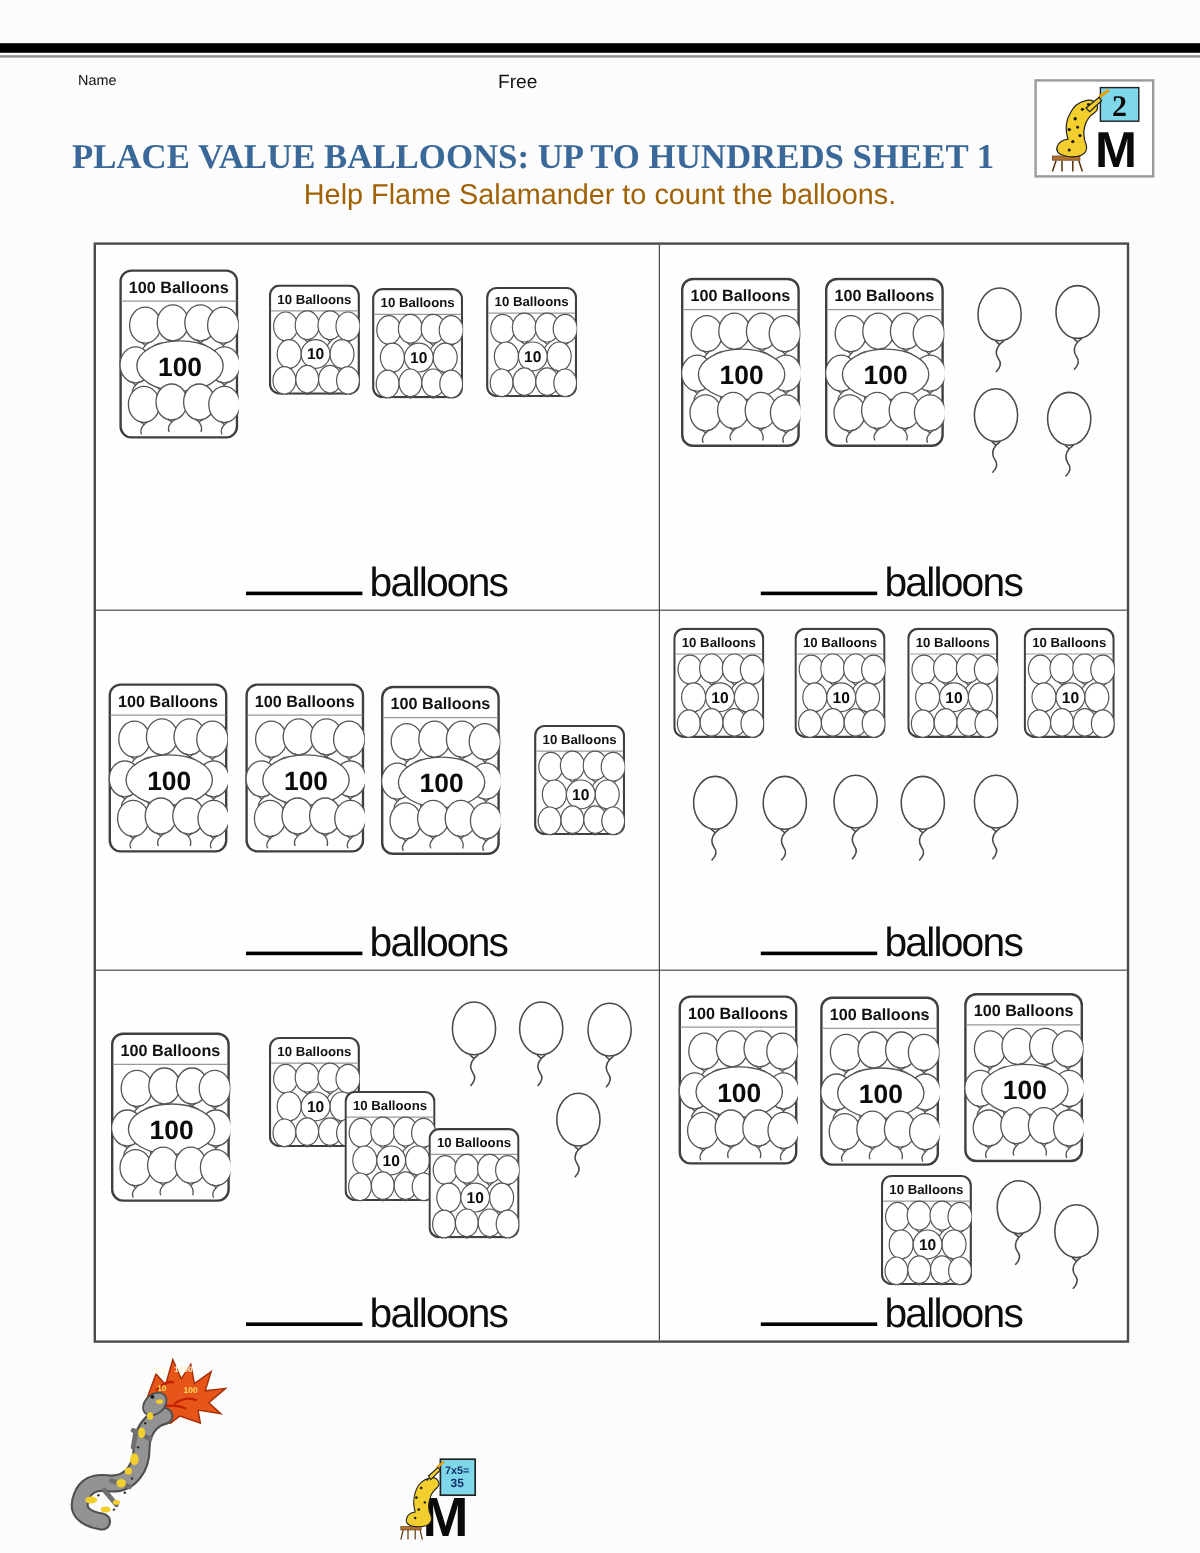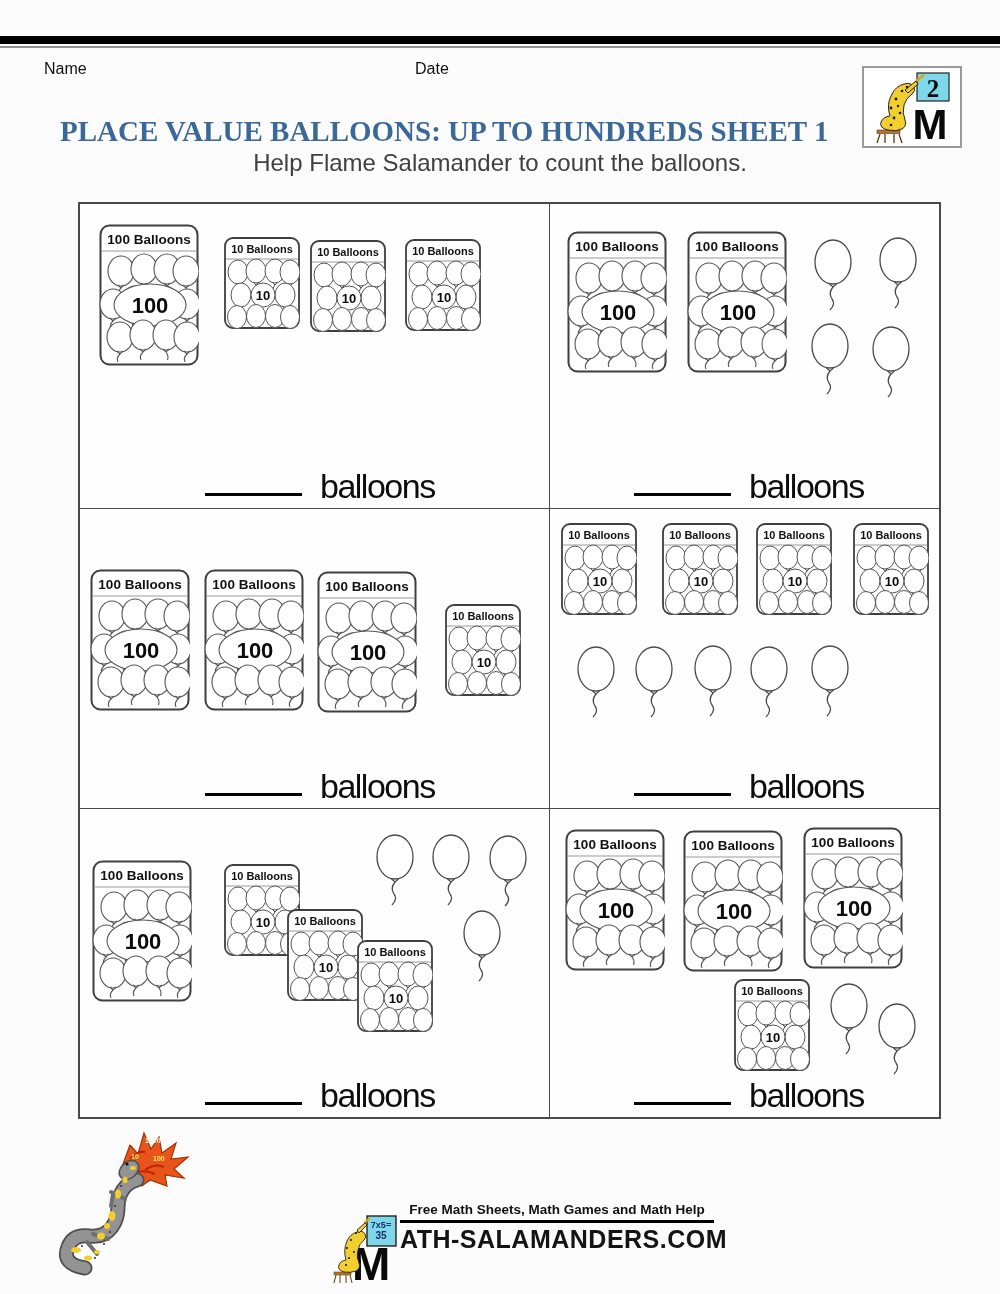--- a/index.html
+++ b/index.html
@@ -3,58 +3,58 @@
 <meta charset="utf-8">
 <style>
   html,body{margin:0;padding:0}
   body{width:1000px;height:1294px;position:relative;overflow:hidden;background:#fbfcfb;
        font-family:"Liberation Sans",sans-serif;color:#111}
   .abs{position:absolute}
   
   .bar-thick{left:0;top:36px;width:1000px;height:8px;background:#000}
   .bar-thin{left:0;top:46px;width:1000px;height:2px;background:#8f8f8f}
   
-  .name-label{left:44px;top:60px;font-size:16px}
+  .name-label{left:65px;top:60px;font-size:12px}
   .date-label{left:415px;top:60px;font-size:16px}
   .page-title{left:60px;top:115px;width:880px;font-family:"Liberation Serif",serif;
               font-size:29px;font-weight:bold;color:#3a6898;white-space:nowrap}
-  .page-subtitle{left:0;top:149px;width:1000px;text-align:center;font-size:24px;color:#404040}
+  .page-subtitle{left:0;top:149px;width:1000px;text-align:center;font-size:24px;color:#a16207}
   .badge{left:862px;top:66px;width:100px;height:82px;border:2px solid #9a9a9a;background:#fff;box-sizing:border-box}
   
   .grid{left:78px;top:202px;width:863px;height:917px;border:2px solid #4a4a4a;box-sizing:border-box;
         display:grid;grid-template-columns:470px 1fr;grid-template-rows:305px 300px 1fr;background:#fdfefd}
   .cell{position:relative;border-right:1px solid #4a4a4a;border-bottom:1px solid #4a4a4a}
   .cell.re{border-right:none}
   .cell.be{border-bottom:none}
   .card-pos,.single-pos{position:absolute}
   svg text{font-family:"Liberation Sans",sans-serif}
   .serif{font-family:"Liberation Serif",serif}
   
-  .answer{position:absolute;bottom:5px;display:flex;align-items:flex-end;gap:18px}
+  .answer{position:absolute;bottom:5px;display:flex;align-items:flex-end;gap:6px}
   .answer.l{left:125px}
   .answer.r{left:84px}
   .blank{width:97px;height:3px;background:#000;margin-bottom:7px}
   .a-word{font-size:34px;letter-spacing:-1.5px;line-height:1;color:#0d0d0d}
   
   .flame-art{left:55px;top:1128px}
   .footer-logo{left:330px;top:1194px;width:392px;height:82px}
   .fl-art{position:absolute;left:0;top:16px}
   .fl-right{position:absolute;left:70px;top:8px;width:314px}
   .fl-tagline{font-size:13.5px;font-weight:bold;text-align:center;white-space:nowrap}
   .fl-line{height:3px;background:#000;margin:3px 0 2px}
   .fl-site{font-size:25px;font-weight:bold;letter-spacing:.5px;white-space:nowrap;color:#141414}
 </style>
 </head>
 <body>
 
 <div class="abs bar-thick"></div>
 <div class="abs bar-thin"></div>
 
 <div class="abs name-label">Name</div>
-<div class="abs date-label">Date</div>
+<div class="abs date-label">Free</div>
 <div class="abs page-title">PLACE VALUE BALLOONS: UP TO HUNDREDS SHEET 1</div>
 <div class="abs page-subtitle">Help Flame Salamander to count the balloons.</div>
 <div class="abs badge" id="badge">
 <svg width="96" height="78" viewBox="0 0 96 78">
   <rect x="53" y="5" width="32" height="28" fill="#7fd7ea" stroke="#222" stroke-width="1.2"></rect>
   <text x="69" y="29" text-anchor="middle" class="serif" font-family="Liberation Serif,serif" font-size="25" font-weight="bold" fill="#0a0a0a">2</text>
   <text x="66" y="71" text-anchor="middle" font-family="Liberation Serif,serif" font-size="42" font-weight="bold" fill="#0a0a0a">M</text>
   <rect x="13" y="62" width="23" height="3.5" fill="#b5722f" stroke="#5a3a12" stroke-width="0.6"></rect>
   <path d="M16 66 l-3 9 M35 66 l3 9 M21 66 v9 M30 66 v9" stroke="#5a3a12" stroke-width="1.3" fill="none"></path>
   <path d="M52 13 l8 -6" stroke="#e8a000" stroke-width="2.5" fill="none"></path>
@@ -957,18 +957,13 @@
   </g>
   <g fill="#1a1a1a">
     <circle cx="17" cy="38" r="1.1"></circle>
           <circle cx="21" cy="30" r="1.1"></circle>
           <circle cx="19" cy="48" r="1.1"></circle>
     <circle cx="26" cy="23" r="1"></circle>
           <circle cx="16" cy="55" r="1"></circle>
           <circle cx="24" cy="42" r="1"></circle>
   </g>
 </svg></div>
-  <div class="fl-right">
-    <div class="fl-tagline">Free Math Sheets, Math Games and Math Help</div>
-    <div class="fl-line"></div>
-    <div class="fl-site">ATH-SALAMANDERS.COM</div>
-  </div>
 </div>
 
 </body></html>

